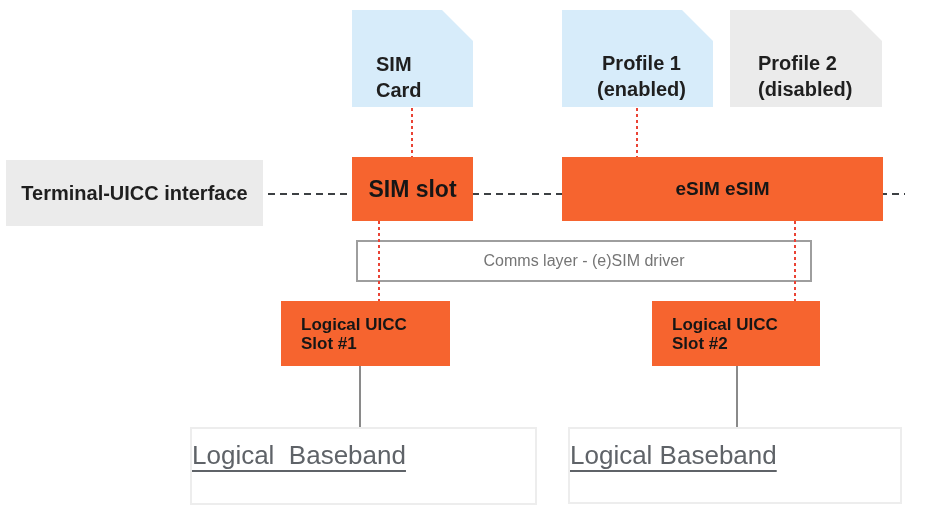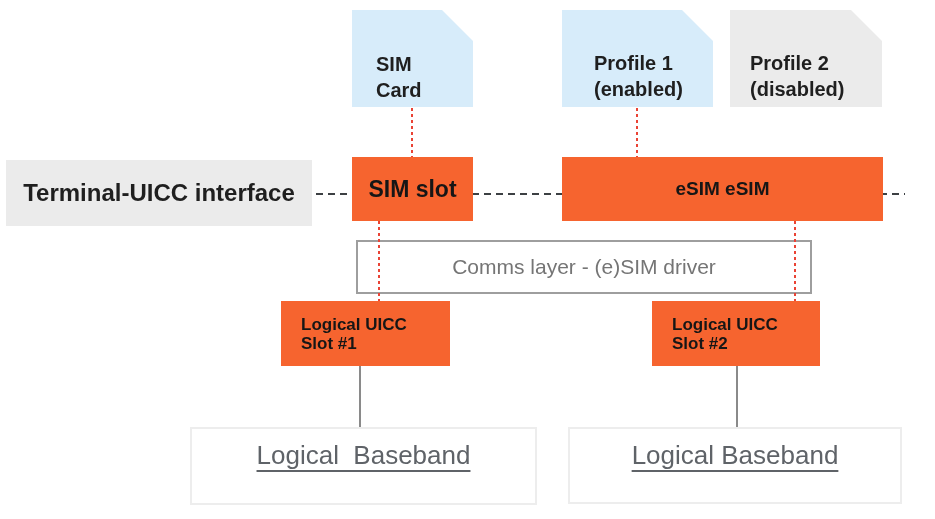--- a/index.html
+++ b/index.html
@@ -51,50 +51,50 @@
     top: 10px; height: 97px;
     clip-path: polygon(0 0, calc(100% - 31px) 0, 100% 31px, 100% 100%, 0 100%);
     font-size: 20px; font-weight: 700; color: var(--text-dark, #1F1F1F);
     line-height: 26px; white-space: pre-line;
     padding-top: 41px; padding-left: 26px;
     z-index: 2;
   }
   .card-blue { background: var(--light-blue, #D7ECFA); padding-left: 24px; }
   .card-gray { background: var(--light-gray, #EBEBEB); }
   .sim-card  { left: 352px; width: 121px; }
-  .profile1  { left: 562px; width: 151px; padding-top: 40px; padding-left: 32px; }
-  .profile2  { left: 730px; width: 152px; padding-top: 40px; padding-left: 20px; }
+  .profile1  { left: 562px; width: 151px; padding-top: 40px; padding-left: 8px; text-align: center; }
+  .profile2  { left: 730px; width: 152px; padding-top: 40px; padding-left: 28px; }
 
   
   .terminal {
-    left: 6px; top: 160px; width: 306px; height: 66px;
+    left: 6px; top: 160px; width: 257px; height: 66px;
     background: var(--light-gray, #EBEBEB);
     display: flex; align-items: center; justify-content: center;
-    font-size: 24px; font-weight: 700; color: var(--text-dark, #1F1F1F);
+    font-size: 20px; font-weight: 700; color: var(--text-dark, #1F1F1F);
     z-index: 2;
   }
 
   
   .slot {
     top: 157px; height: 64px;
     background: var(--orange, #F6642F);
     display: flex; align-items: center; justify-content: center;
     font-weight: 700; color: #161616;
     z-index: 2;
   }
   .sim-slot  { left: 352px; width: 121px; font-size: 23px; }
   .esim-slot { left: 562px; width: 321px; font-size: 19px; }
 
   
   .comms {
-    left: 356px; top: 240px; width: 456px; height: 54px;
+    left: 356px; top: 240px; width: 456px; height: 42px;
     background: #ffffff;
     border: 2px solid var(--comms-border, #9E9E9E);
     display: flex; align-items: center; justify-content: center;
-    font-size: 21px; color: var(--comms-text, #757575);
+    font-size: 16px; color: var(--comms-text, #757575);
     z-index: 2;
   }
 
   
   .uicc {
     top: 301px; height: 65px;
     background: var(--orange, #F6642F);
     display: flex; flex-direction: column; justify-content: center;
     padding-left: 20px;
     font-size: 17px; font-weight: 700; color: #161616;
@@ -102,21 +102,21 @@
     z-index: 2;
   }
   .uicc1 { left: 281px; width: 169px; }
   .uicc2 { left: 652px; width: 168px; }
 
   
   .baseband {
     top: 427px; height: 78px;
     background: #ffffff;
     border: 2px solid var(--baseband-border, #EDEDED);
-    display: flex; justify-content: center; align-items: flex-start;
+    display: flex; align-items: flex-start;
     padding-top: 11px;
     z-index: 2;
   }
   .baseband1 { left: 190px; width: 347px; }
   .baseband2 { left: 568px; width: 334px; height: 77px; }
   .baseband-label {
     font-size: 26px; color: var(--baseband-text, #5F6368);
     text-decoration: underline;
     text-decoration-thickness: 2px;
     text-underline-offset: 6px;

